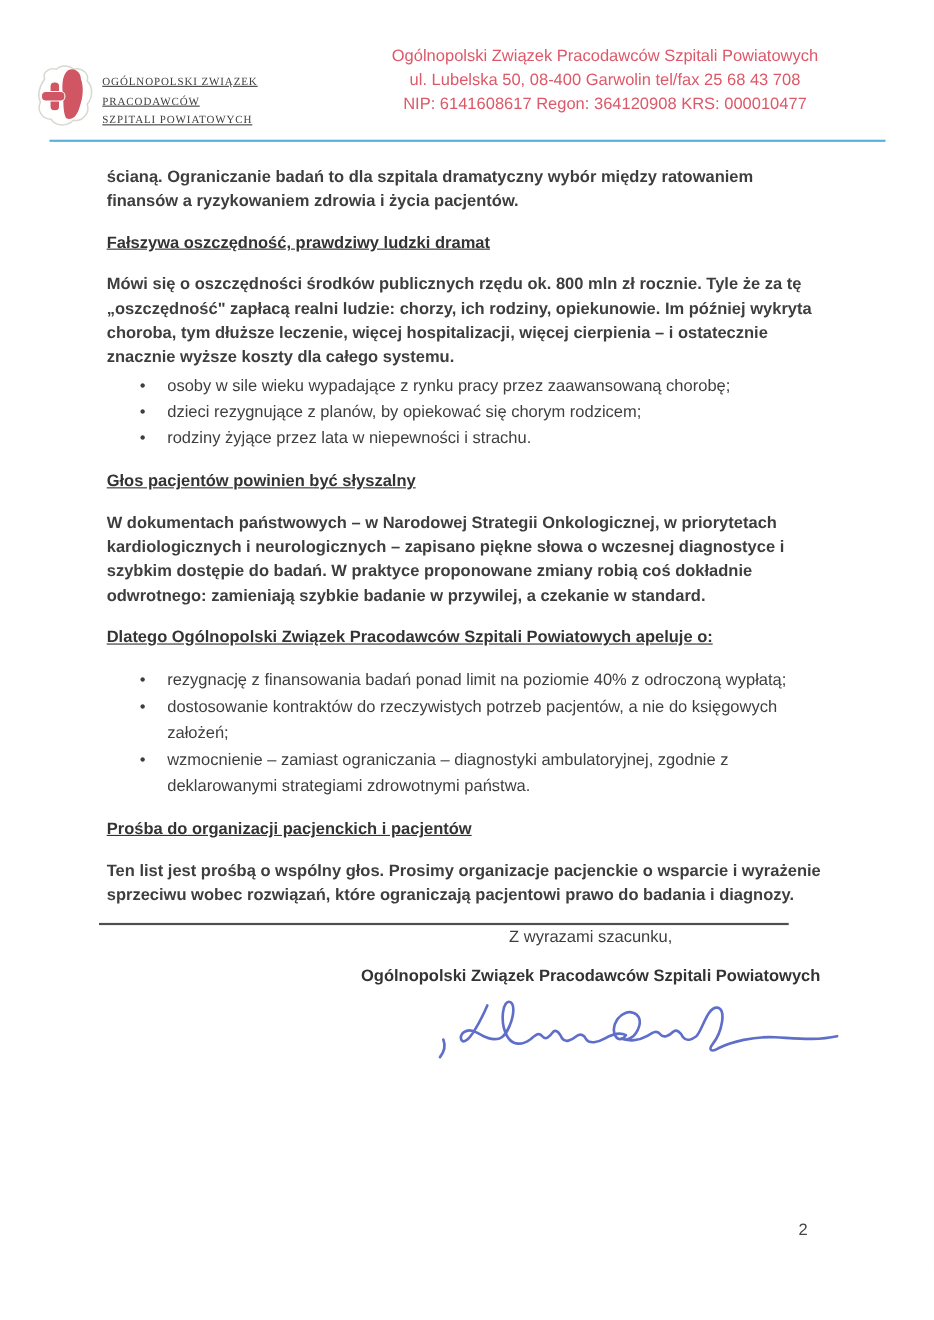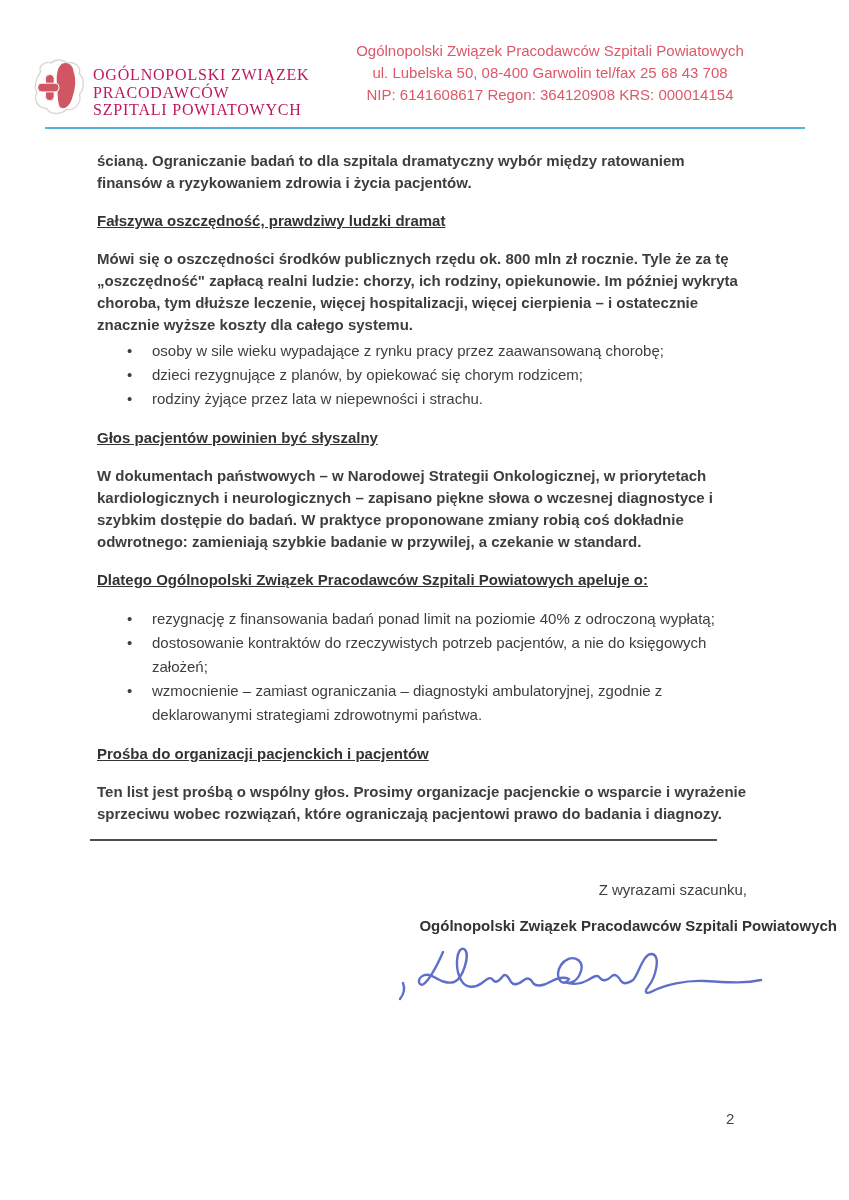--- a/index.html
+++ b/index.html
@@ -13,22 +13,22 @@
     color: #3e3e3e;
     overflow: hidden;
   }
 
   
   .header { position: absolute; top:0; left:0; right:0; height:140px; }
   .logo-svg { position:absolute; left:30px; top:56px; width:58px; height:66px; }
   .logo-text {
     position:absolute; left:93px; top:66px;
     font-family:"Liberation Serif", serif;
-    font-size:16px; line-height:17.5px; letter-spacing:0.8px;
-    color:#be185d; text-transform:uppercase;
+    font-size:10px; line-height:17.5px; letter-spacing:0.8px;
+    color:#404040; text-transform:uppercase;text-decoration:underline;
   }
   .contact {
     position:absolute; left:330px; top:40px; width:440px;
     text-align:center;
     font-size:15px; line-height:22px;
     color:#dd5868;
   }
   .blue-rule {
     position:absolute; top:127px; left:45px; width:760px; height:0;
     border-top:2.5px solid #58b2dc;
@@ -53,21 +53,21 @@
   }
   ul.doc-list li::before {
     content:"•"; position:absolute; left:30px; top:0; color:#3e3e3e;
   }
   .divider {
     margin-top:14px; margin-left:-7px; width:627px; height:0;
     border-top:2px solid #4f4f4f;
   }
 
   
-  .closing { margin-top:38px; margin-left:230px; width:420px; text-align:right; }
+  .closing { margin-left:230px; width:420px; text-align:center; }
   .closing .salutation { display:block; }
   .closing .signer {
     display:block; margin-top:14px; font-weight:700; color:#333333;
     white-space:nowrap; margin-left:-90px; width:600px;
   }
   .signature-svg { display:block; margin:2px 0 0 60px; width:400px; height:78px; }
 
   .page-number {
     position:absolute; left:726px; top:1110px;
     font-size:15px; color:#454545;
@@ -92,21 +92,21 @@
 
     <div class="logo-text">
       <div>OGÓLNOPOLSKI ZWIĄZEK</div>
       <div>PRACODAWCÓW</div>
       <div>SZPITALI POWIATOWYCH</div>
     </div>
 
     <div class="contact">
       <div>Ogólnopolski Związek Pracodawców Szpitali Powiatowych</div>
       <div>ul. Lubelska 50, 08-400 Garwolin tel/fax 25 68 43 708</div>
-      <div>NIP: 6141608617 Regon: 364120908 KRS: 000014154</div>
+      <div>NIP: 6141608617 Regon: 364120908 KRS: 000010477</div>
     </div>
 
     <div class="blue-rule"></div>
   </div>
 
   <div class="content">
 
     <p class="mt-intro">ścianą. Ograniczanie badań to dla szpitala dramatyczny wybór między ratowaniem finansów a ryzykowaniem zdrowia i życia pacjentów.</p>
 
     <h3 class="blk">Fałszywa oszczędność, prawdziwy ludzki dramat</h3>

